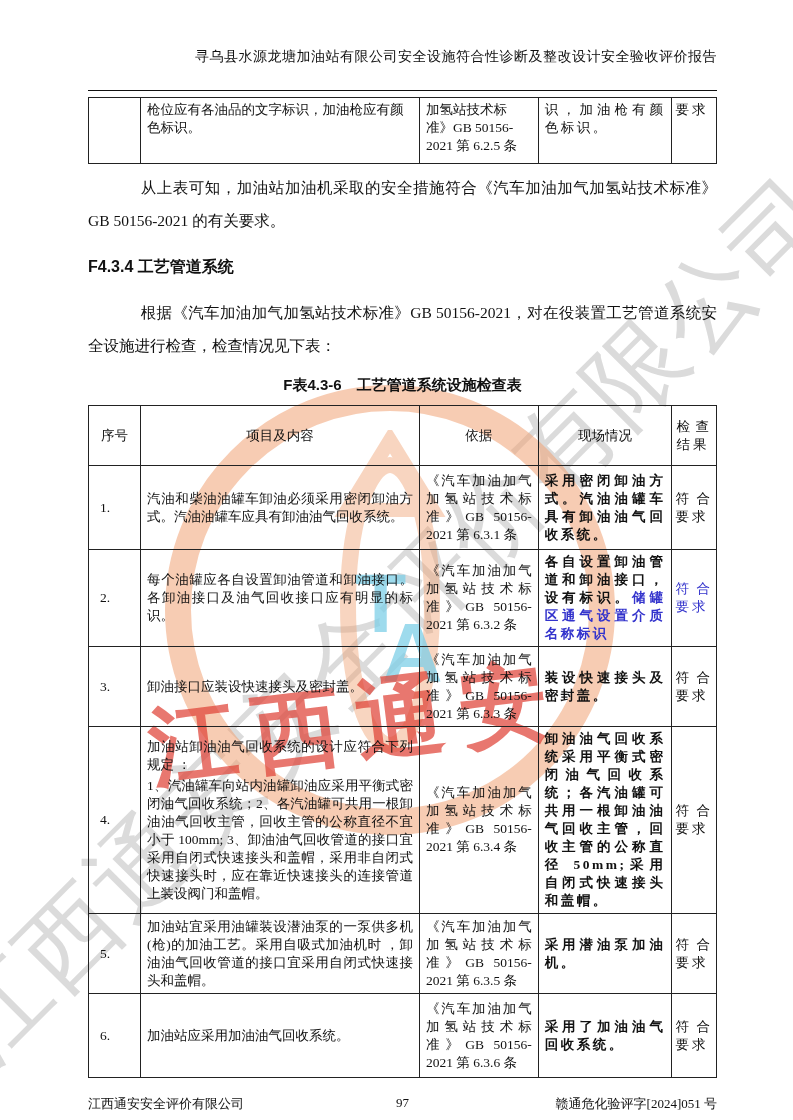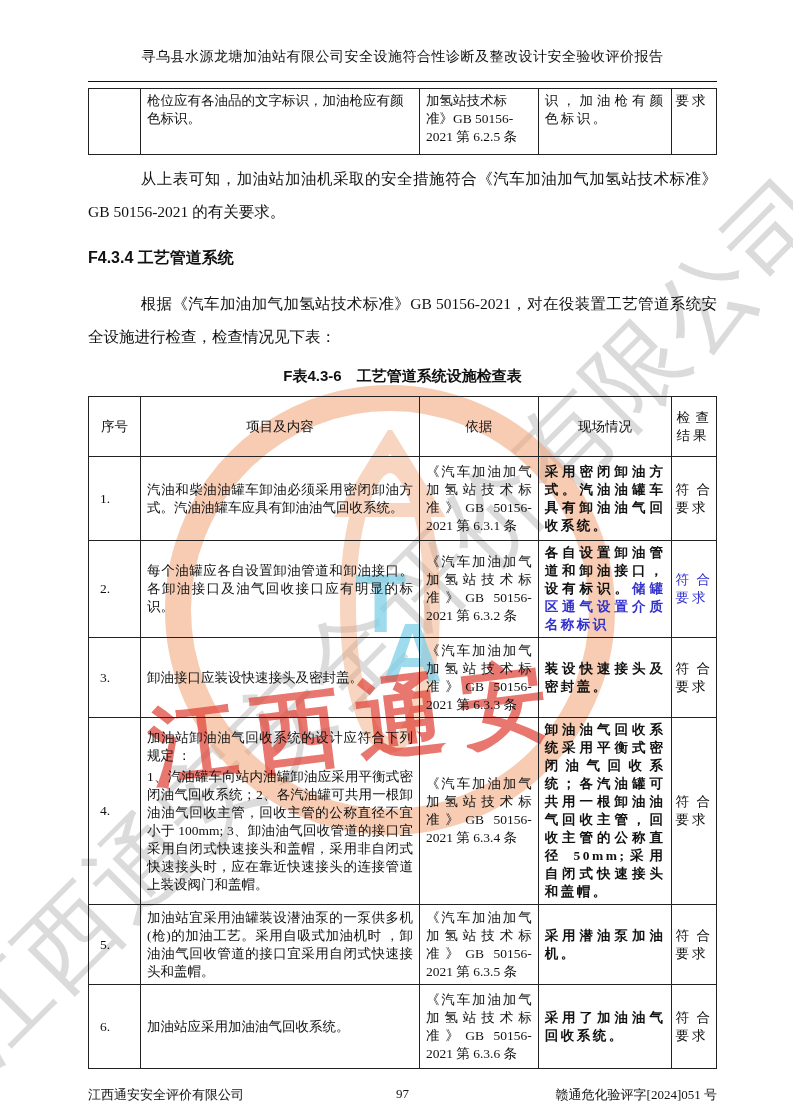--- a/index.html
+++ b/index.html
@@ -31,22 +31,22 @@
     position:absolute; left:150px; top:690px; white-space:nowrap;
     transform:rotate(-7deg); transform-origin:left center;
     font-weight:bold; font-size:88px; letter-spacing:16px;
     color:var(--watermark-red,#e04438); opacity:.72;
   }
 
   
   .content { position:relative; z-index:1; padding:48px 76px 0 88px; }
 
   .doc-header {
-    text-align:center; font-size:14px; letter-spacing:.5px;
-    padding-bottom:15px; border-bottom:1.6px solid #111;
+    text-align:right; font-size:14px; letter-spacing:.5px;
+    padding-bottom:24px; border-bottom:1.6px solid #111;
   }
 
   table { border-collapse:collapse; width:629px; table-layout:fixed; }
   td,th { border:1px solid #222; font-size:13.5px; line-height:18px; font-weight:normal; overflow:hidden; }
 
   col.c-seq{width:8.3%} col.c-item{width:44.4%} col.c-basis{width:18.9%} col.c-site{width:21.3%} col.c-res{width:7.1%}
 
   
   .partial-table { margin-top:6px; }
   .partial-table td { vertical-align:top; padding:3px 6px; }

